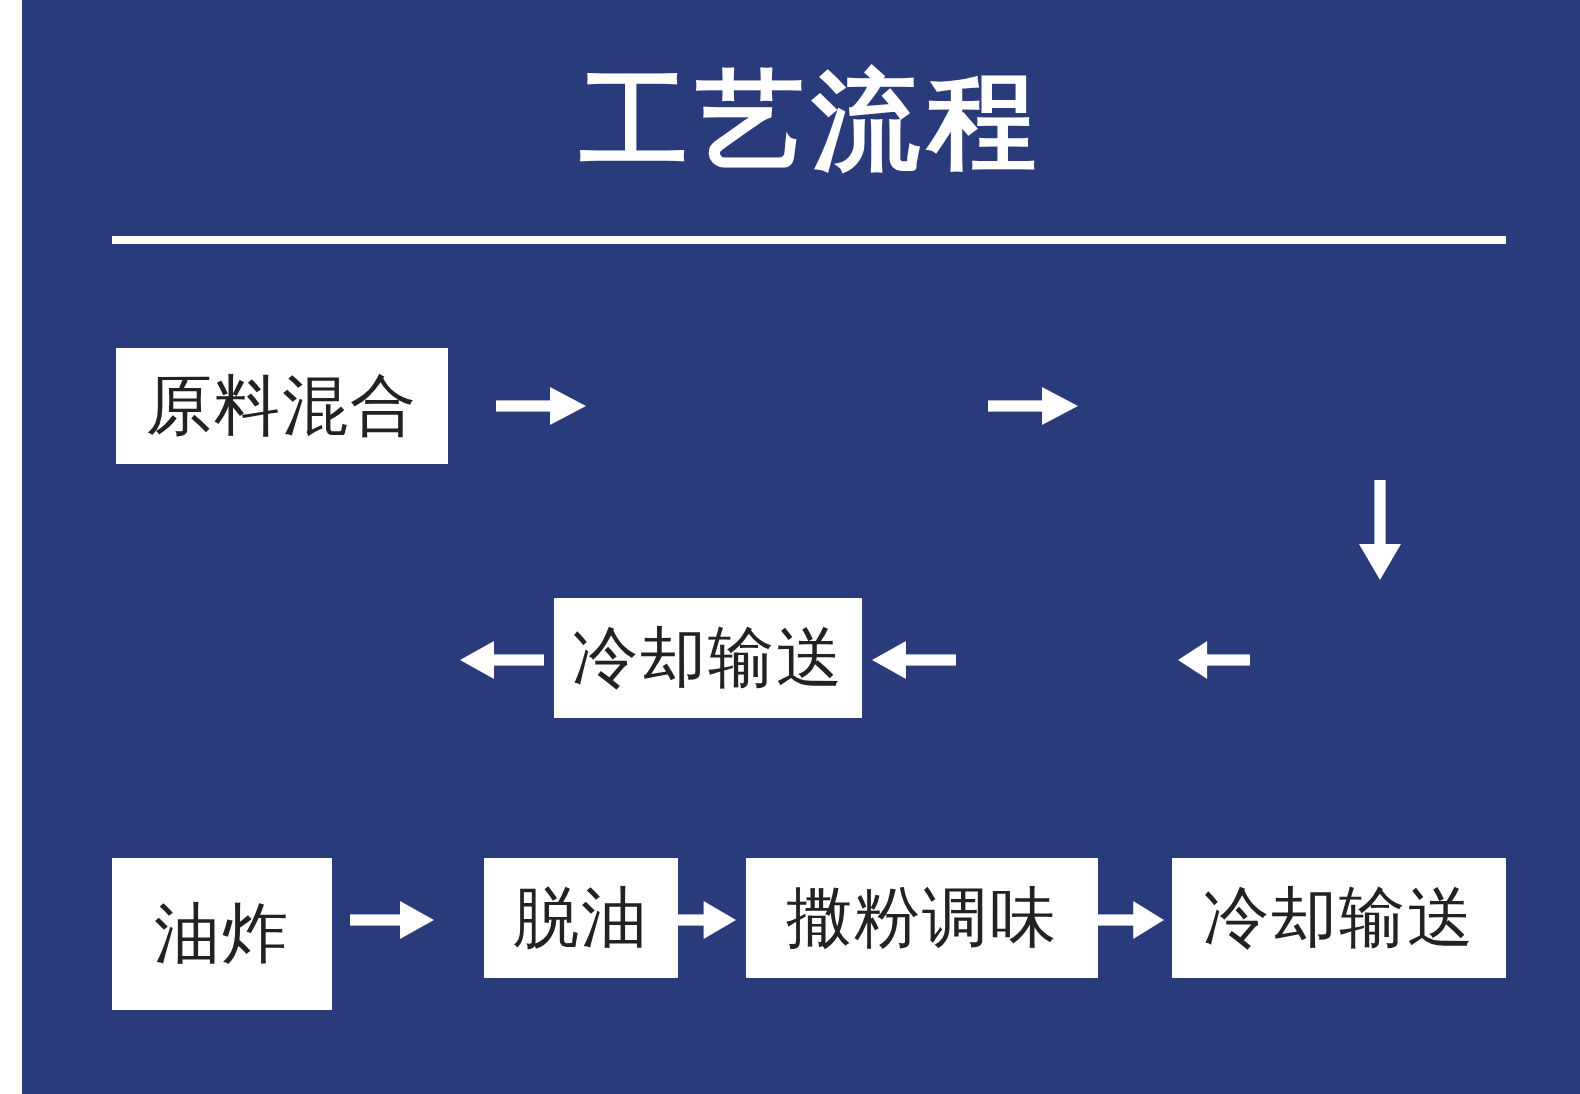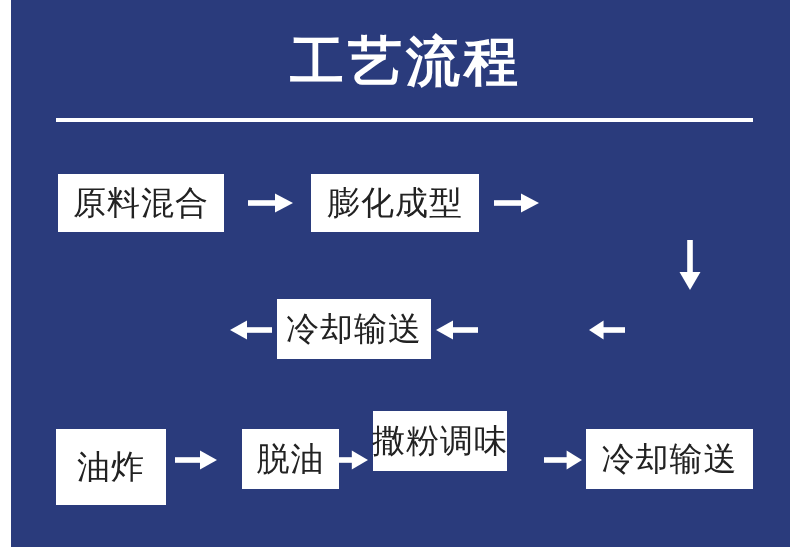--- a/index.html
+++ b/index.html
@@ -72,21 +72,20 @@
 
   <div class="box" style="left:47px; top:174px; width:166px; height:58px;">原料混合</div>
 
   <span class="arrow" style="left:237px; top:193px; width:45px; height:20px;">
     <svg viewBox="0 0 45 20" preserveAspectRatio="none">
       <rect x="0" y="7.2" width="27" height="5.6"></rect>
       <polygon points="27,0.5 45,10 27,19.5"></polygon>
     </svg>
   </span>
 
-  <div class="box" style="left:300px; top:174px; width:168px; height:58px;">膨化成型</div>
 
   <span class="arrow" style="left:483px; top:193px; width:45px; height:20px;">
     <svg viewBox="0 0 45 20" preserveAspectRatio="none">
       <rect x="0" y="7.2" width="27" height="5.6"></rect>
       <polygon points="27,0.5 45,10 27,19.5"></polygon>
     </svg>
   </span>
 
 
   <span class="arrow" style="left:668px; top:240px; width:22px; height:50px;">
@@ -133,21 +132,21 @@
 
   <div class="box" style="left:231px; top:429px; width:97px; height:60px;">脱油</div>
 
   <span class="arrow" style="left:317px; top:450px; width:40px; height:20px;">
     <svg viewBox="0 0 42 20" preserveAspectRatio="none">
       <rect x="0" y="7.2" width="26" height="5.6"></rect>
       <polygon points="25,0.5 42,10 25,19.5"></polygon>
     </svg>
   </span>
 
-  <div class="box" style="left:362px; top:411px; width:134px; height:60px;">撒粉调味</div>
+  <div class="box" style="left:362px; top:429px; width:176px; height:60px;">撒粉调味</div>
 
   <span class="arrow" style="left:533px; top:450px; width:38px; height:20px;">
     <svg viewBox="0 0 42 20" preserveAspectRatio="none">
       <rect x="0" y="7.2" width="26" height="5.6"></rect>
       <polygon points="25,0.5 42,10 25,19.5"></polygon>
     </svg>
   </span>
 
   <div class="box" style="left:575px; top:429px; width:167px; height:60px;">冷却输送</div>
 

